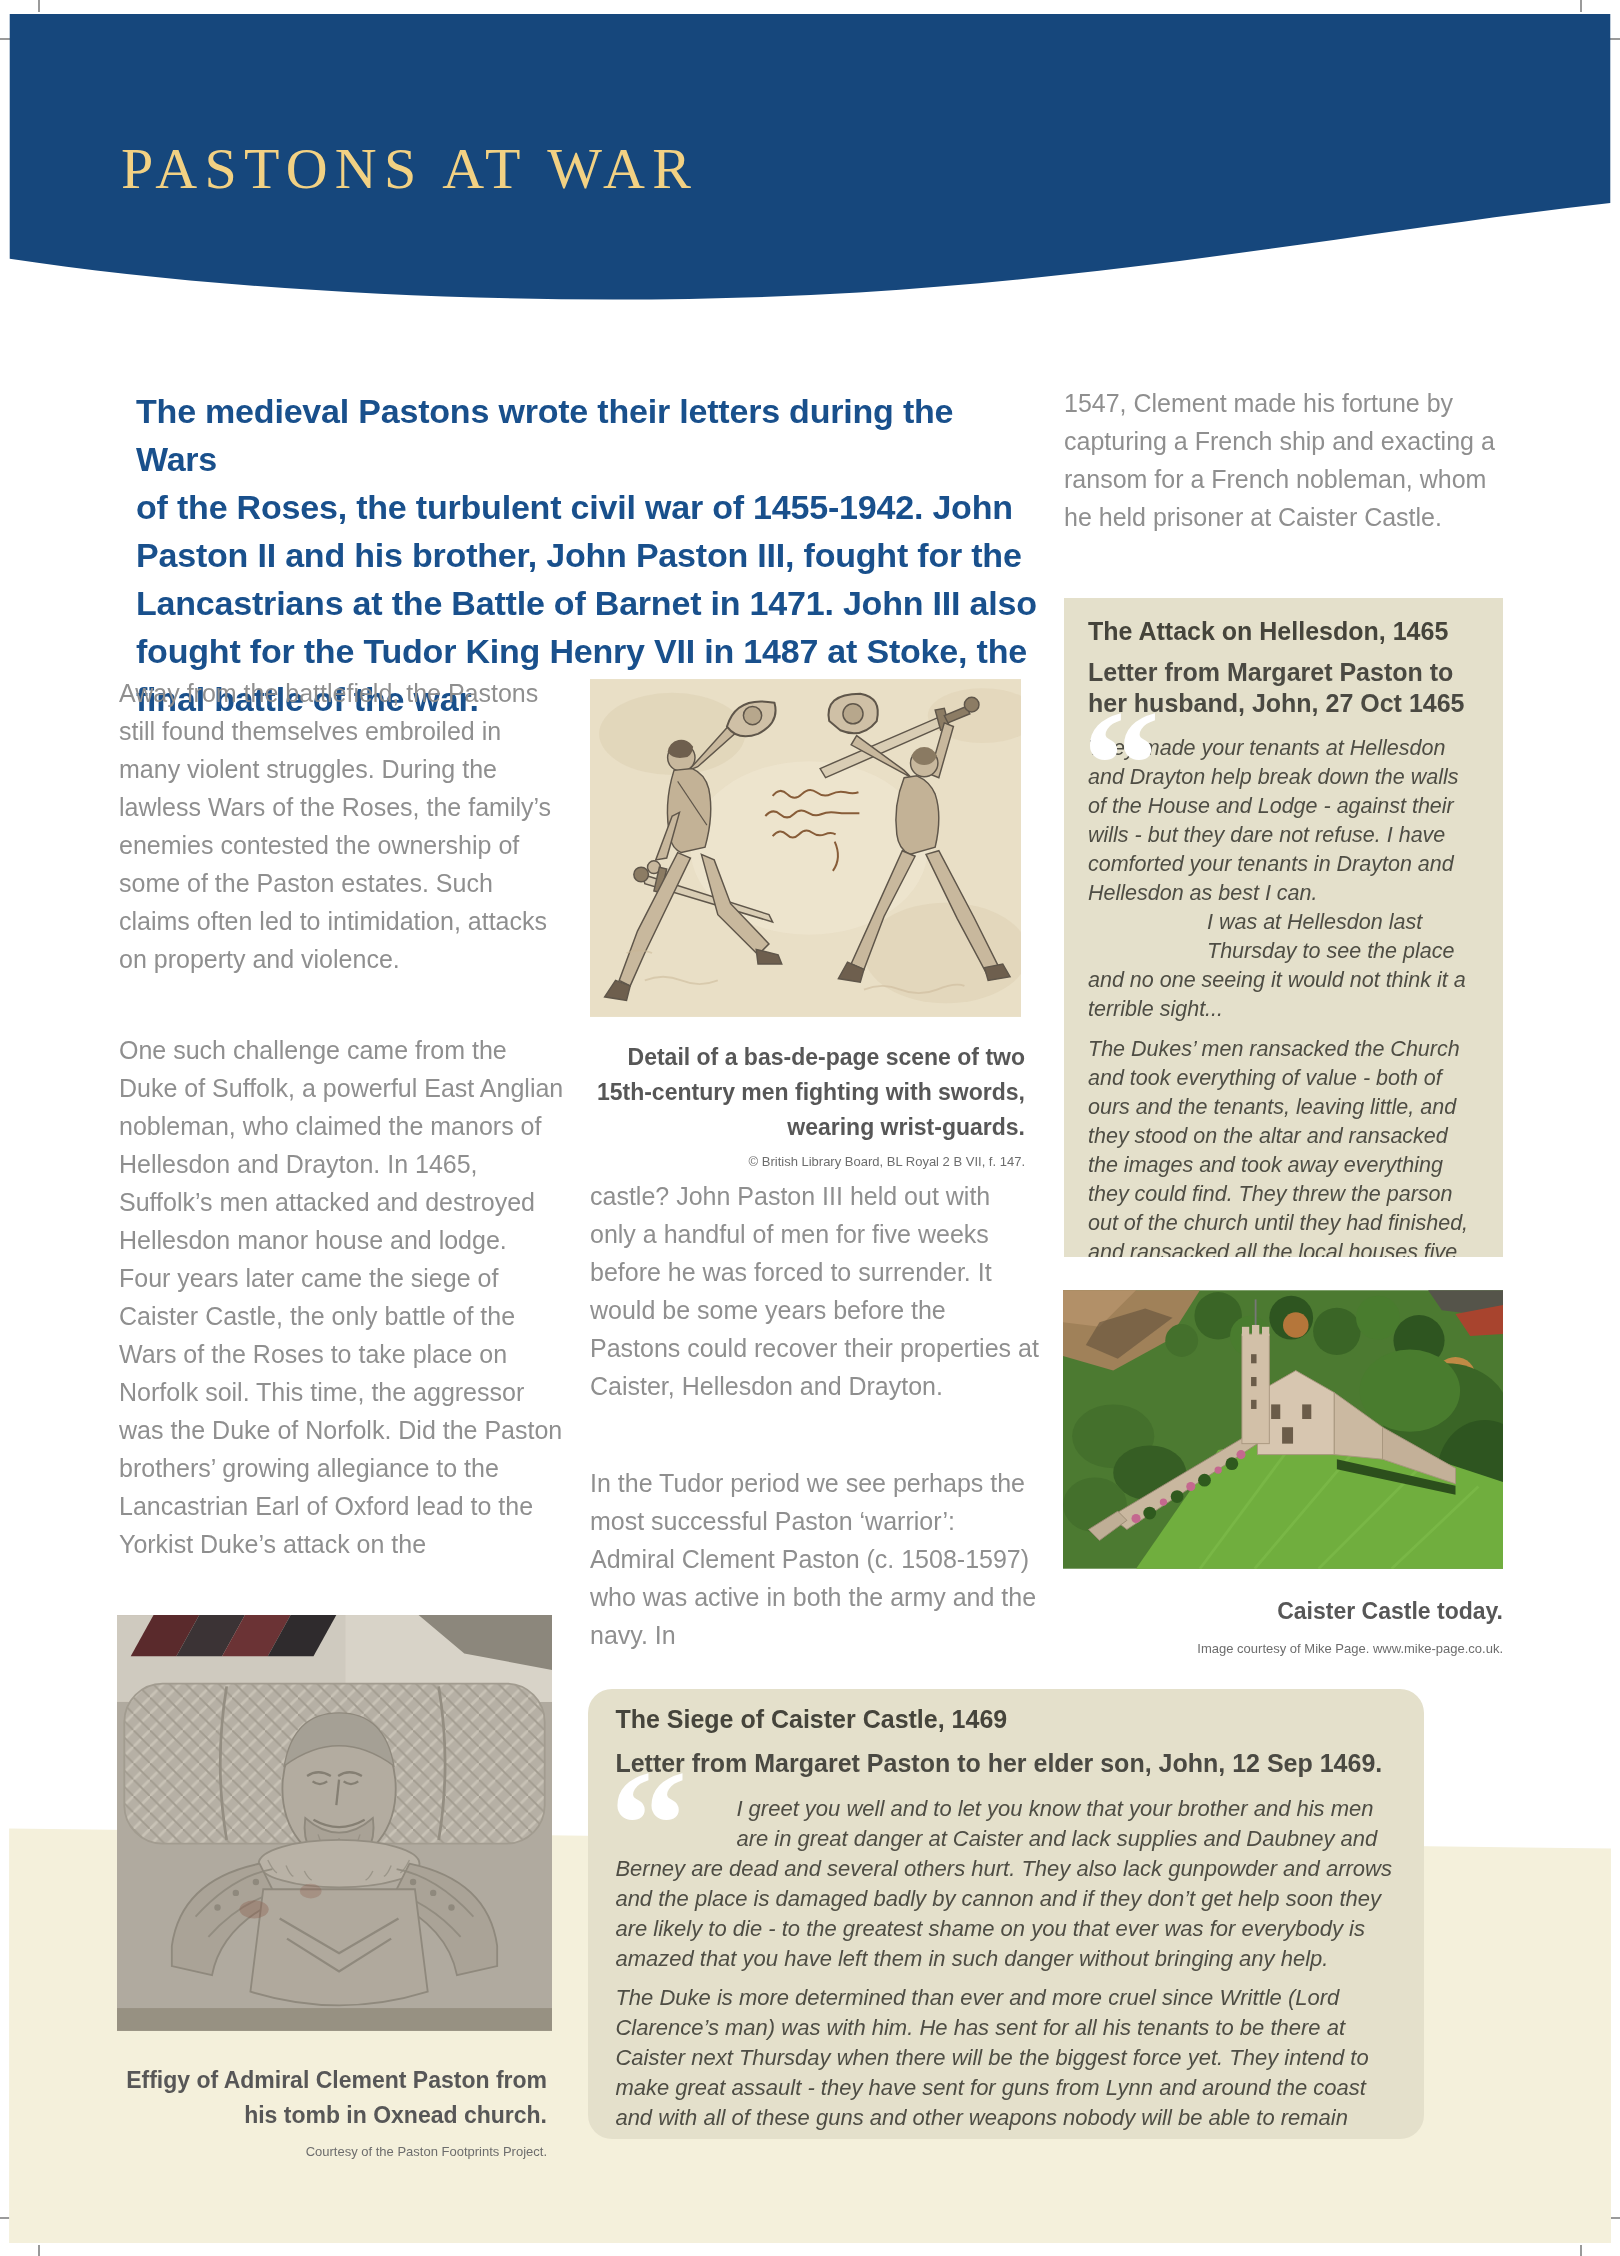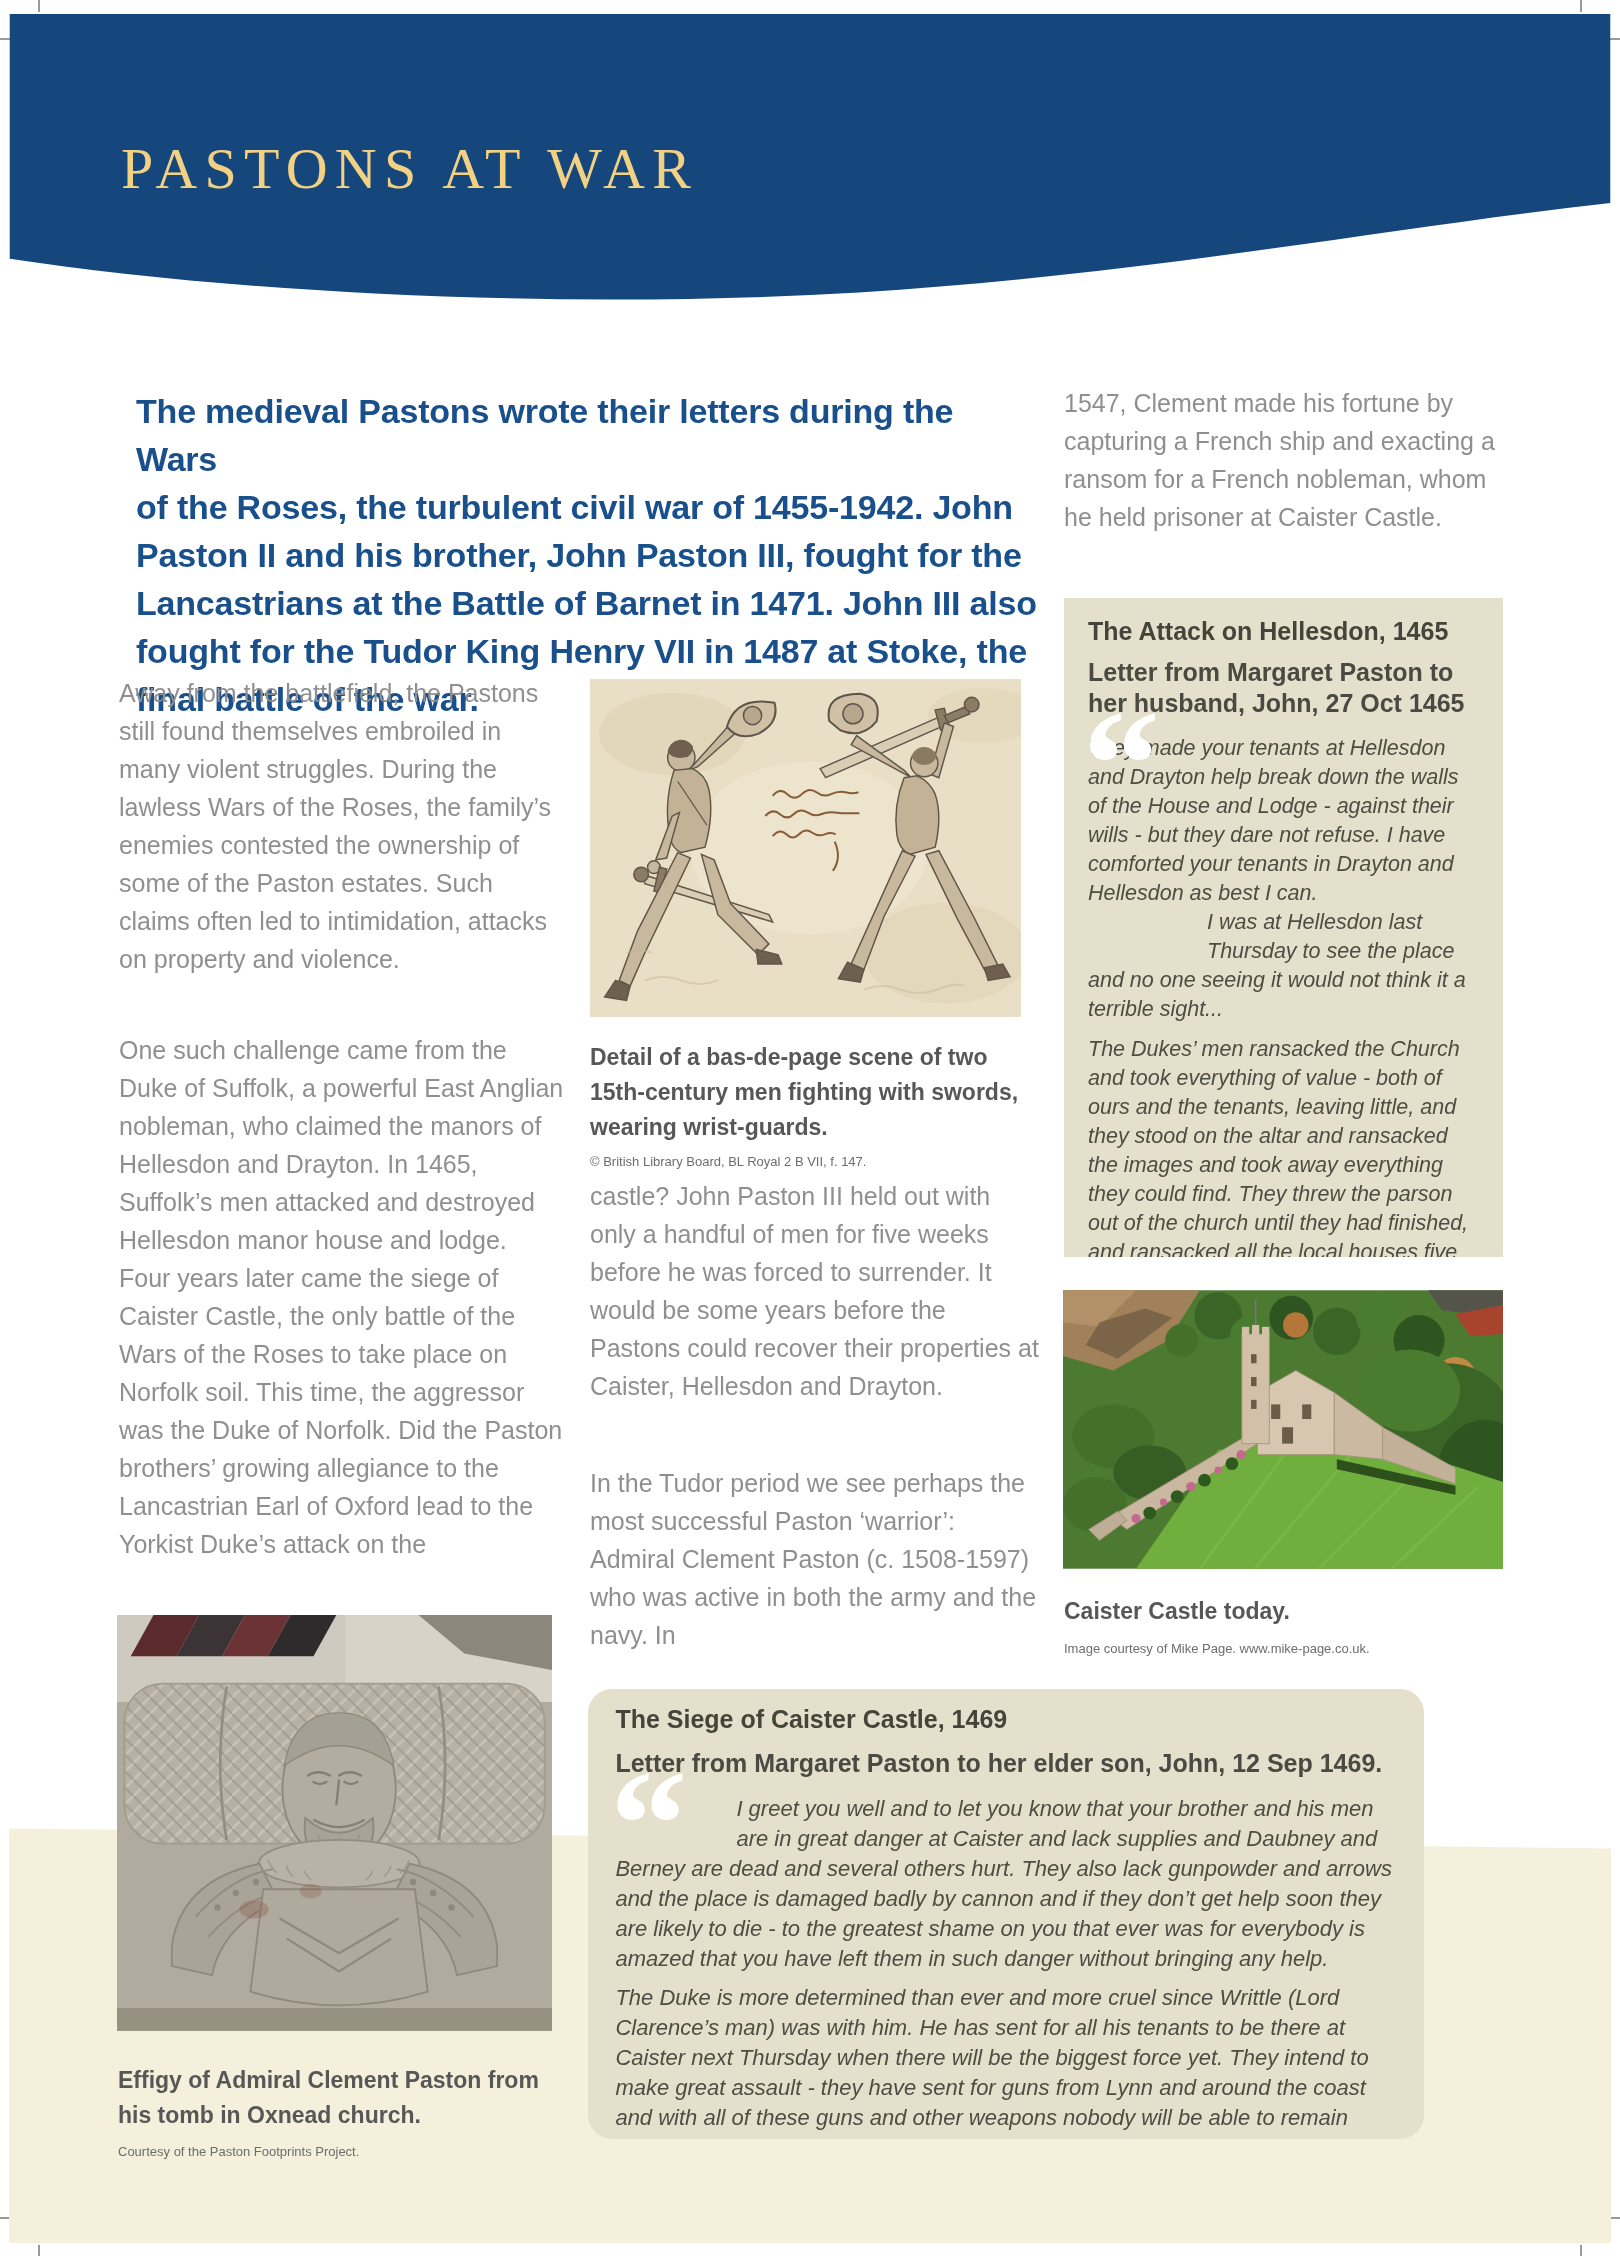--- a/index.html
+++ b/index.html
@@ -1,18 +1,18 @@
 <!DOCTYPE html>
 <html style="font-size:14.6px"><head>
 <meta charset="utf-8">
 <style>
   html,body{margin:0;padding:0;background:#ffffff;}
   .page{position:relative;width:1620px;height:2257px;background:#ffffff;overflow:hidden;
         font-family:"Liberation Sans",sans-serif;}
-  .abs{position:absolute;}
+  .abs{position:absolute;text-align:right;}
   .cropmark{position:absolute;background:#9a9a9a;}
 
   
   #header-svg{position:absolute;left:9.1px;top:13.7px;}
   #page-title{position:absolute;left:121px;top:135px;font-family:"Liberation Serif",serif;
         font-size:58px;font-weight:400;color:#f2d183;letter-spacing:7.3px;white-space:nowrap;}
 
   
   #intro{position:absolute;left:136px;top:387px;width:905px;color:#19508c;
         font-size:34px;line-height:48px;font-weight:700;letter-spacing:-0.2px;}

